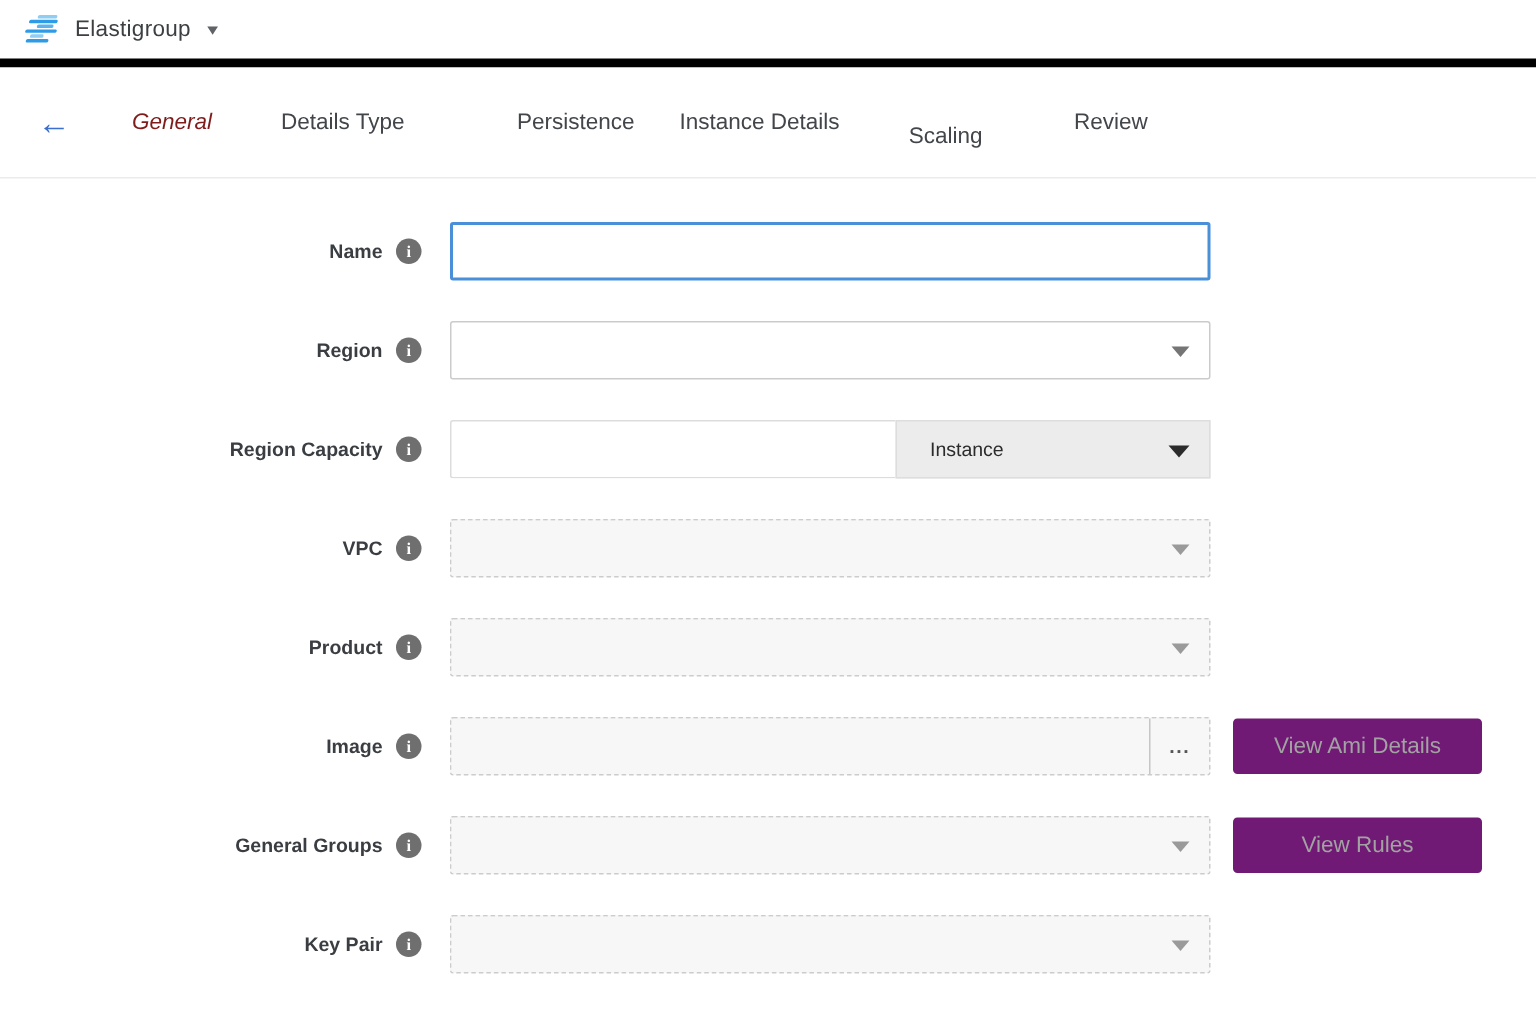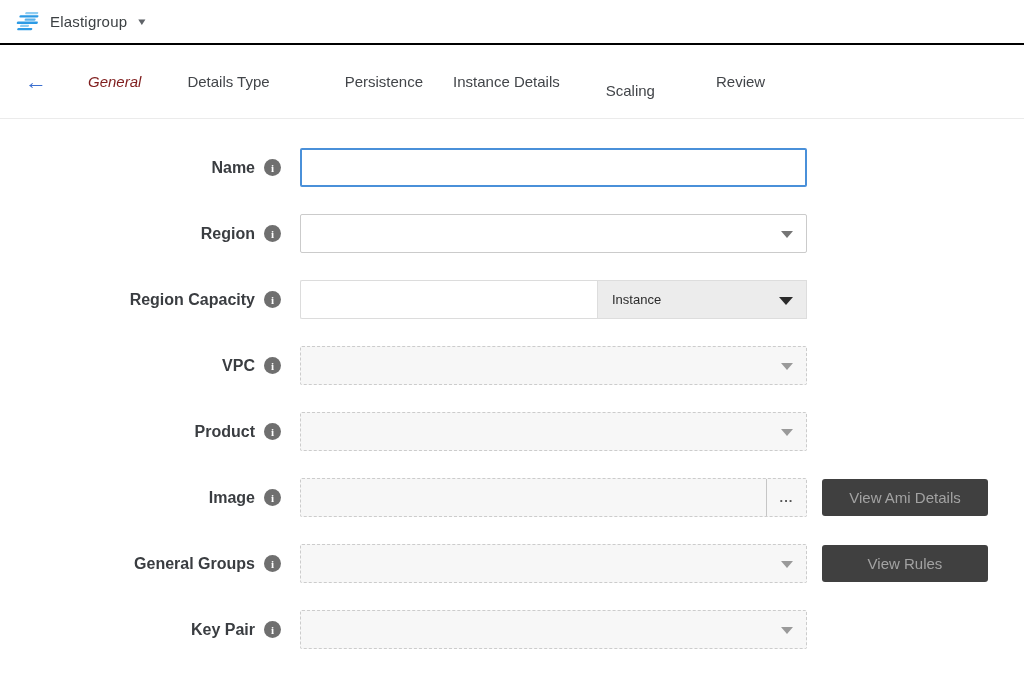--- a/index.html
+++ b/index.html
@@ -5,21 +5,21 @@
   * { margin: 0; padding: 0; box-sizing: border-box; }
   html, body { width: 1024px; height: 688px; background: #ffffff; overflow: hidden; }
   body { font-family: "Liberation Sans", sans-serif; color: #3c4043; }
 
   
   .topbar {
     height: 45px;
     display: flex;
     align-items: center;
     padding: 0 14px;
-    border-bottom: 2px solid #000000;
+    border-bottom: 6px solid #000000;
     background: #ffffff;
   }
   .app-switcher {
     display: flex;
     align-items: center;
     gap: 10px;
     cursor: pointer;
   }
   .logo { width: 26px; height: 24px; display: block; }
   .app-title { font-size: 15px; color: #3c4043; letter-spacing: 0.2px; }
@@ -68,21 +68,21 @@
   .label-col {
     width: 300px;
     display: flex;
     justify-content: flex-end;
     align-items: center;
     gap: 9px;
     padding-right: 19px;
     flex: none;
   }
   .field-label {
-    font-size: 16px;
+    font-size: 13px;
     font-weight: bold;
     color: #3a3d41;
   }
   .info-icon {
     width: 17px;
     height: 17px;
     border-radius: 50%;
     background: #6f6f6f;
     color: #ffffff;
     font-size: 11px;
@@ -154,21 +154,21 @@
     background: #ffffff;
   }
   .unit-select {
     position: relative;
     width: 210px;
     height: 39px;
     background: #ececec;
     border: 1px solid #dddddd;
     display: flex;
     align-items: center;
-    padding: 0 34px 0 14px;
+    padding: 0 34px 0 22px;
     font-size: 13px;
     color: #2b2b2b;
     cursor: pointer;
   }
   .unit-select .caret {
     border-left-width: 7px;
     border-right-width: 7px;
     border-top: 8px solid #2b2b2b;
   }
 
@@ -193,21 +193,21 @@
     font-weight: bold;
     color: #555555;
     letter-spacing: 1px;
     cursor: pointer;
   }
 
   .side-btn {
     margin-left: 15px;
     width: 166px;
     height: 37px;
-    background: #404040;
+    background: #701a75;
     border: none;
     border-radius: 3px;
     font-size: 15px;
     font-family: "Liberation Sans", sans-serif;
     color: #a2a2a2;
     cursor: pointer;
   }
 </style>
 </head>
 <body>

